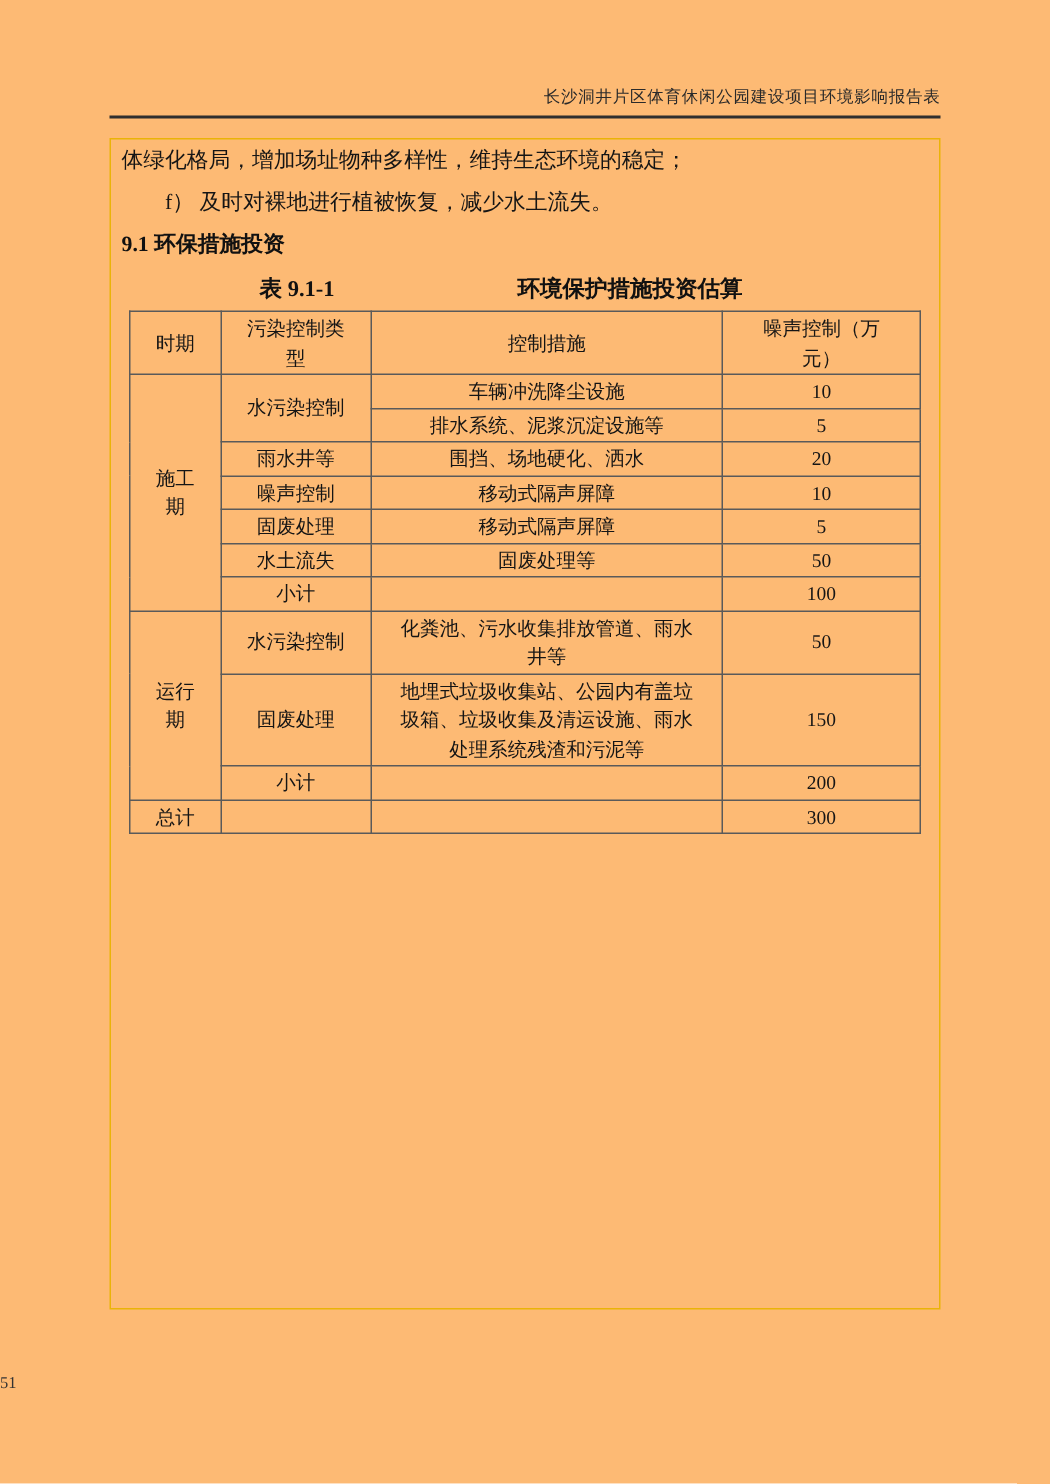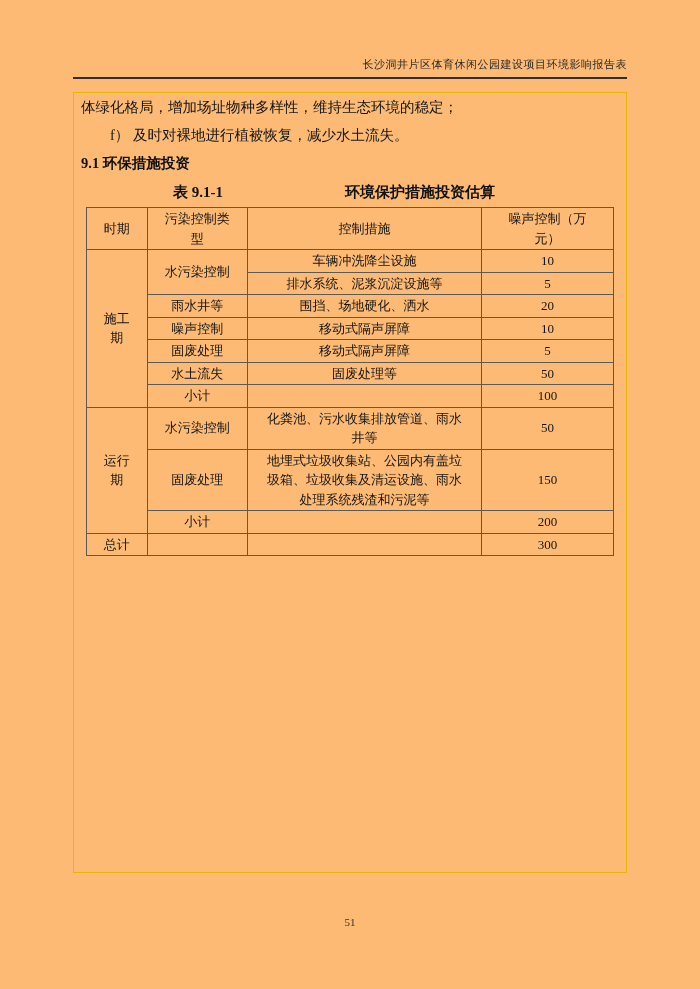--- a/index.html
+++ b/index.html
@@ -51,21 +51,21 @@
     border:1px solid #5a5a5a;
     text-align:center; vertical-align:middle;
     padding:1px 16px;
     line-height:19.5px;
     height:22px;
     font-weight:normal;
     word-break:break-all;
   }
   .page-number {
     position:absolute; left:0; right:0; top:916px;
-    text-align:center; font-size:11px; color:#333;
+    text-align:left; font-size:11px; color:#333;
   }
 </style>
 </head>
 <body>
 
 <div class="page">
 
   <div class="doc-header">长沙洞井片区体育休闲公园建设项目环境影响报告表</div>
   <div class="header-rule"></div>
 

